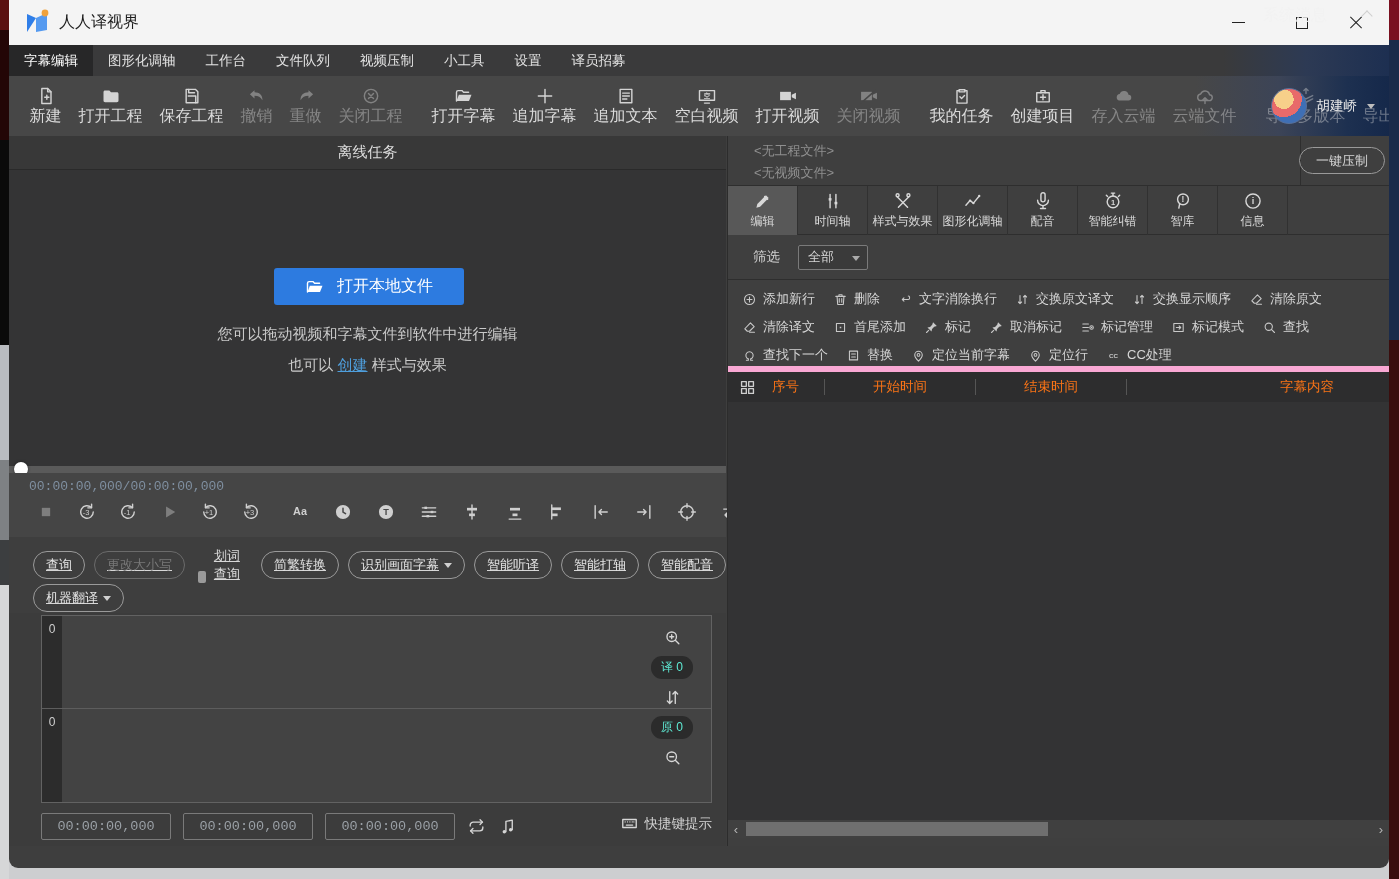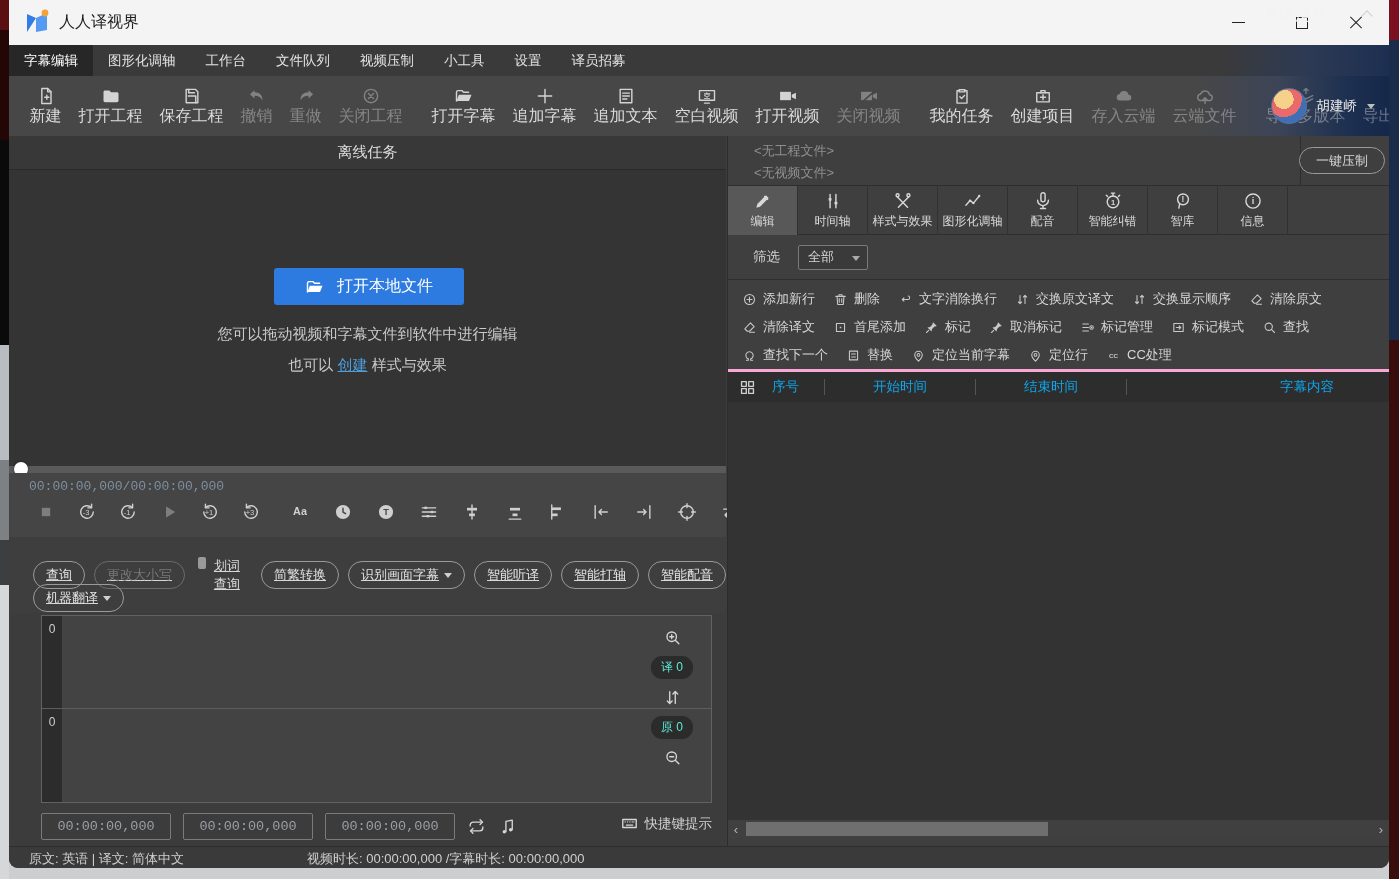--- a/index.html
+++ b/index.html
@@ -89,21 +89,21 @@
   .pbtn.disabled { color:#7e7e7e; }
   .pbtn .badge { position:absolute; left:0; right:2px; top:9px; text-align:center; font-size:7.5px; color:#cfcfcf; }
 
   #quick-tools { position:absolute; left:0; top:401px; width:100%; height:76px; background:#3e3e3e; }
   .pill-row { position:absolute; left:24px; display:flex; align-items:center; gap:9px;text-decoration:underline; }
   #pill-row1 { top:10px; } #pill-row2 { top:47px; }
   .pill { display:flex; align-items:center; gap:5px; border:1px solid #9a9a9a; border-radius:14px; padding:4px 12px;
     font-size:13px; color:#e2e2e2; background:transparent; cursor:pointer; white-space:nowrap; }
   .pill.disabled { border-color:#6b6b6b; color:#787878; }
   .pill .caret { border-top-color:#d0d0d0; }
-  #wordcheck { display:flex; align-items:flex-start; gap:8px; margin:10px 4px; }
+  #wordcheck { display:flex; align-items:flex-end; gap:8px; margin:0 4px; }
   #wordcheck .box { width:12px; height:12px; background:#9a9a9a; border-radius:2px; cursor:pointer; }
   #wordcheck .lbl { font-size:13px; color:#dadada; }
 
   #editor { position:absolute; left:32px; top:479px; right:14px; height:188px; border:1px solid #626262; background:#434343; }
   .ed-half { position:absolute; left:0; width:100%; height:50%; }
   #ed-top { top:0; border-bottom:1px solid #5d5d5d; }
   #ed-bottom { top:50%; }
   .gutter { position:absolute; left:0; top:0; width:20px; height:100%; background:#2c2c2c; color:#cfcfcf;
     font-size:12px; text-align:center; padding-top:6px; }
   .ed-text { position:absolute; left:20px; top:0; right:0; height:100%; background:transparent; border:none; resize:none; color:#ddd; font-size:14px; padding:6px; }
@@ -126,25 +126,25 @@
   #tabs { position:absolute; left:0; top:50px; width:100%; height:49px; display:flex; border-bottom:1px solid #2e2e2e; background:#3f3f3f; }
   .rtab { width:70px; height:49px; border-right:1px solid #313131; display:flex; flex-direction:column; align-items:center; justify-content:center; cursor:pointer; }
   .rtab .lab { font-size:12px; color:#d8d8d8; margin-top:2px; white-space:nowrap; }
   .rtab.active { background:#585858; }
   .rtab .ic { color:#d8d8d8; }
   #filter-row { position:absolute; left:0; top:99px; width:100%; height:45px; border-bottom:1px solid #2e2e2e; display:flex; align-items:center; padding-left:25px; gap:18px; }
   #filter-label { font-size:13.5px; color:#d0d0d0; }
   #filter-select { position:relative; width:70px; height:25px; background:#3a3a3a; border:1px solid #7a7a7a; border-radius:2px;
     display:flex; align-items:center; padding-left:9px; font-size:13px; color:#d6d6d6; cursor:pointer; }
   #filter-select .caret { position:absolute; right:7px; top:10px; border-top-color:#aaa; }
-  #subtools { position:absolute; left:0; top:144px; width:100%; height:92px; border-bottom:3px solid #f9a8d4; padding:5px 0 0 14px; }
+  #subtools { position:absolute; left:0; top:144px; width:100%; height:92px; border-bottom:6px solid #f9a8d4; padding:5px 0 0 14px; }
   .tool-row { display:flex; align-items:center; height:28px; gap:18px; }
   .stool { display:flex; align-items:center; gap:6px; font-size:13px; color:#d6d6d6; cursor:pointer; white-space:nowrap; }
   .stool .ic { color:#c9c9c9; }
-  #grid-header { position:absolute; left:0; top:236px; width:100%; height:30px; background:#2d2d2e; display:flex; align-items:center; font-size:13.5px; color:#0ea5e9; }
+  #grid-header { position:absolute; left:0; top:236px; width:100%; height:30px; background:#2d2d2e; display:flex; align-items:center; font-size:13.5px; color:#f97316; }
   #grid-header .colsep { width:1px; height:16px; background:#555; }
   #col-grid { width:38px; display:flex; justify-content:center; color:#cfcfcf; cursor:pointer; }
   #col-idx { width:58px; padding-left:6px; }
   #col-start { width:150px; text-align:center; }
   #col-end { width:150px; text-align:center; }
   #col-content { flex:1; text-align:right; padding-right:55px; }
   #grid-body { position:absolute; left:0; top:266px; width:100%; bottom:26px; background:#333334; }
   #hscroll { position:absolute; left:0; bottom:8px; width:100%; height:18px; background:#404040; display:flex; align-items:center; }
   .scroll-arrow { width:16px; text-align:center; color:#b5b5b5; font-size:13px; cursor:pointer; user-select:none; }
   #hscroll-track { position:relative; flex:1; height:14px; }
@@ -1000,18 +1000,14 @@
       <div id="grid-body"></div>
       <div id="hscroll">
         <span class="scroll-arrow">‹</span>
         <div id="hscroll-track">
           <div id="hscroll-thumb"></div>
         </div>
         <span class="scroll-arrow">›</span>
       </div>
     </div>
 
-    <div id="statusbar">
-      <span id="status-left">原文: 英语 | 译文: 简体中文</span>
-      <span id="status-center">视频时长: 00:00:00,000 /字幕时长: 00:00:00,000</span>
-    </div>
   </div>
 </div>
 
 </body></html>

